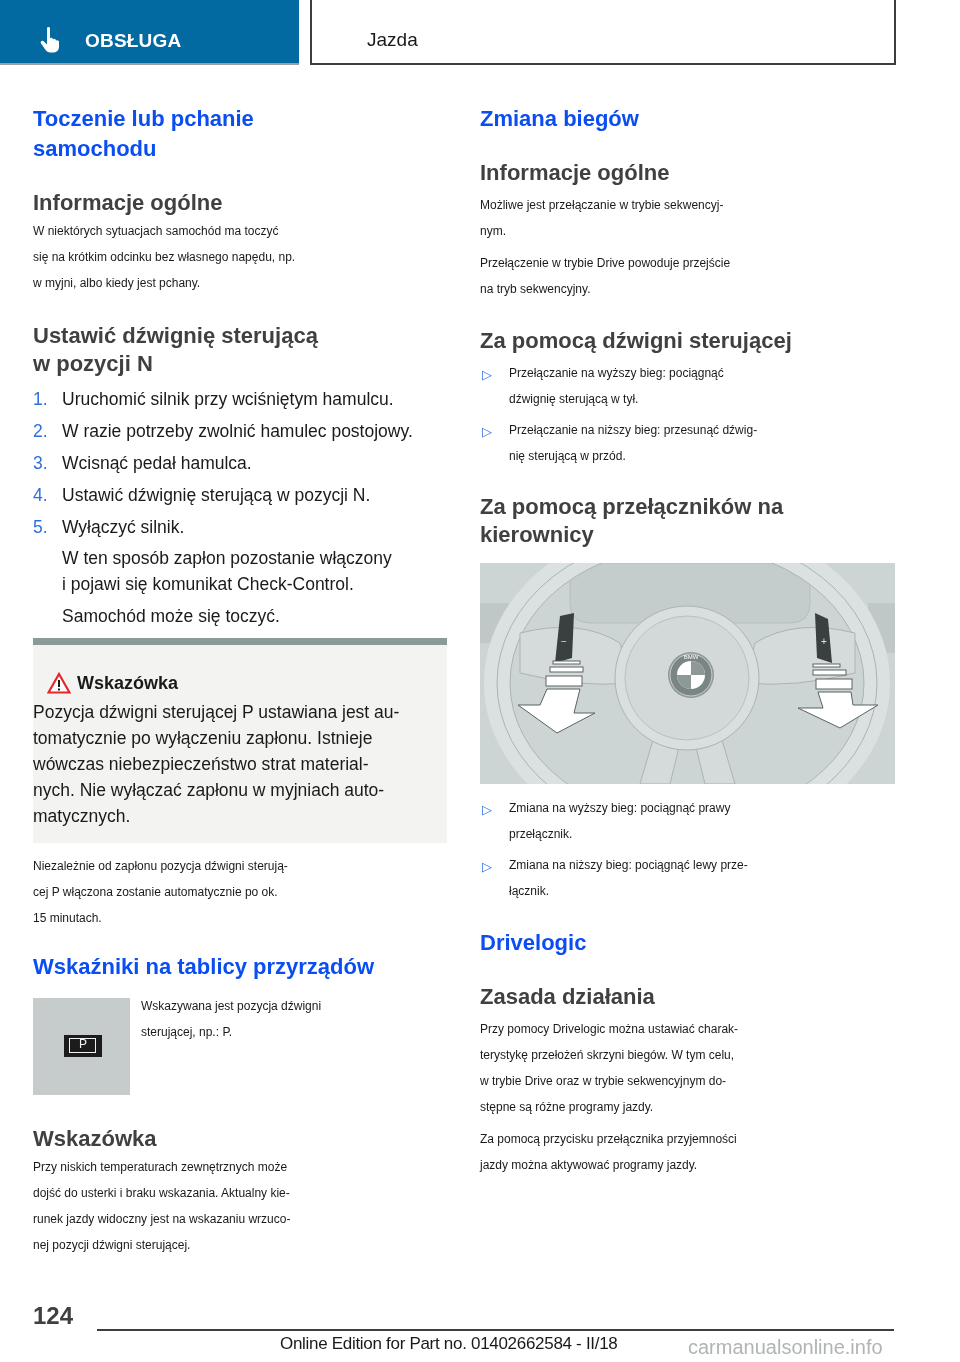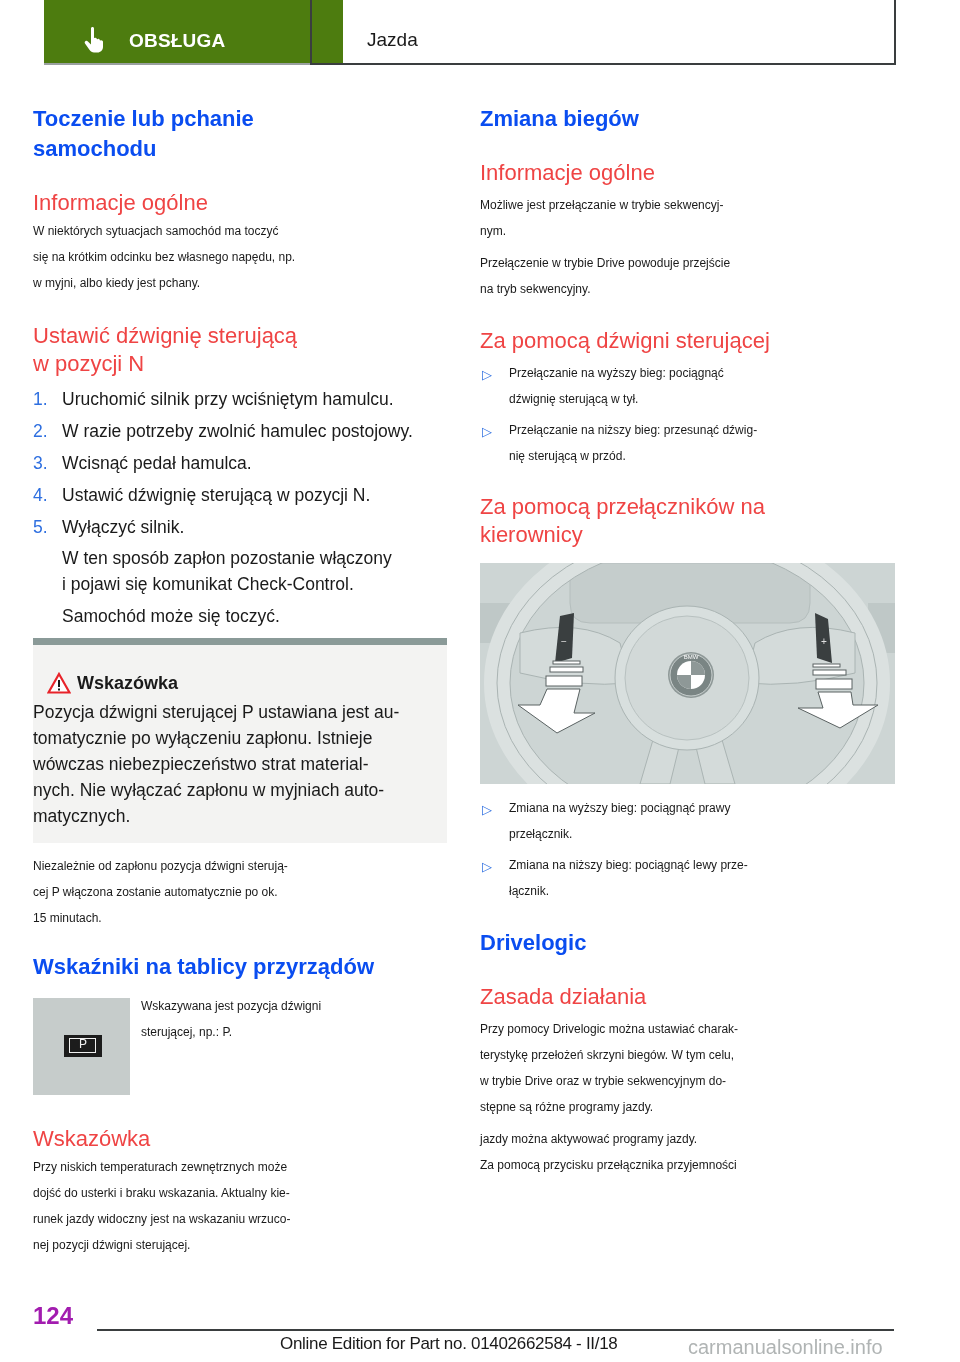--- a/index.html
+++ b/index.html
@@ -1,27 +1,27 @@
 <!DOCTYPE html>
 <html><head>
 <meta charset="utf-8">
 <style>
   * { box-sizing: border-box; margin: 0; padding: 0; }
   html, body { width: 960px; height: 1362px; background: #ffffff; overflow: hidden; }
   body { position: relative; font-family: "Liberation Sans", sans-serif; color: #1a1a1a; }
 
   
-  .hdr-dark { position: absolute; left: 0; top: 0; width: 299px; height: 65px; background: #4d7c0f; border-bottom: 2px solid #9aa0a0; margin-left: 44px; }
+  .hdr-dark { position: absolute; left: 0; top: 0; width: 299px; height: 65px; background: #0369a1; border-bottom: 2px solid #9aa0a0; }
   .hdr-dark .hand { position: absolute; left: 40px; top: 27px; width: 24px; height: 26px; }
   .hdr-dark .title { position: absolute; left: 85px; top: 30px; color: #ffffff; font-weight: bold; font-size: 19px; letter-spacing: 0.2px; }
   .hdr-box { position: absolute; left: 310px; top: -2px; width: 586px; height: 67px; border: 2px solid #3a3e3f; border-top: none; }
   .hdr-box .title { position: absolute; left: 14px; top: 31px; font-size: 19px; color: #1a1a1a; margin-left: 41px; }
 
   .h1 { position: absolute; color: #0a4df0; font-weight: bold; font-size: 22px; line-height: 30px; }
-  .h2 { position: absolute; color: #ef4444; font-weight: normal; font-size: 22px; line-height: 28px; }
+  .h2 { position: absolute; color: #404040; font-weight: bold; font-size: 22px; line-height: 28px; }
   .p { position: absolute; font-size: 12px; line-height: 26px; color: #1a1a1a; }
 
   .ol-num { position: absolute; font-size: 17.5px; color: #2e6fe0; line-height: 26px; }
   .ol-txt { position: absolute; font-size: 17.5px; line-height: 26px; }
 
   .bullet { position: absolute; color: #2e6fe0; font-size: 13px; line-height: 26px; }
 
   
   .warn-box { position: absolute; left: 33px; top: 638px; width: 414px; height: 205px; background: #f3f3f2; border-top: 7px solid #8a9a98; }
   .warn-icon { position: absolute; left: 14px; top: 27px; width: 24px; height: 22px; }
@@ -31,21 +31,21 @@
   
   .indicator { position: absolute; left: 33px; top: 998px; width: 97px; height: 97px; background: #c6cccb; }
   .indicator .screen { position: absolute; left: 31px; top: 37px; width: 38px; height: 22px; background: #1c1c1c; }
   .indicator .screen .frame { position: absolute; left: 5px; top: 3px; width: 27px; height: 15px; border: 1.5px solid #f0f0f0; border-top-width: 1px; }
   .indicator .screen .letter { position: absolute; left: 0; top: 2px; width: 100%; text-align: center; color: #f0f0f0; font-size: 12px; line-height: 14px; }
 
   
   .wheel { position: absolute; left: 480px; top: 563px; width: 415px; height: 221px; background: #cfd6d5; overflow: hidden; }
 
   
-  .page-num { position: absolute; left: 33px; top: 1302px; font-weight: bold; font-size: 24px; color: #a21caf; }
+  .page-num { position: absolute; left: 33px; top: 1302px; font-weight: bold; font-size: 24px; color: #404040; }
   .footer-line { position: absolute; left: 97px; top: 1329px; width: 797px; height: 2px; background: #3a3e3f; }
   .footer-text { position: absolute; left: 280px; top: 1334px; font-size: 17px; color: #1a1a1a; letter-spacing: -0.3px; }
   .watermark { position: absolute; left: 688px; top: 1336px; font-size: 20px; color: #b0b4b4; }
 </style>
 </head>
 <body>
 
 <div class="hdr-dark">
   <svg class="hand" viewBox="0 0 24 26">
     <path d="M7 1.5c0-1 .7-1.5 1.5-1.5S10 .5 10 1.5V11l1-.3c.8-.2 1.5.3 1.8 1l.2.5 1-.3c.8-.2 1.5.3 1.8 1l.2.5 1-.2c1-.2 2 .6 2 1.6V20c0 3-2.5 5.5-5.5 5.5H10c-1.8 0-3.4-.9-4.4-2.4L1 16.5c-.6-.9-.3-2 .6-2.5.8-.4 1.7-.2 2.3.4L7 17.5z" fill="#ffffff"></path>
@@ -230,21 +230,21 @@
 
   <div class="h1" style="left:480px; top:928px;">Drivelogic</div>
   <div class="h2" style="left:480px; top:983px;">Zasada działania</div>
   <div class="p" style="left:480px; top:1016px; width:420px;">
     <div>Przy pomocy Drivelogic można ustawiać charak-</div>
     <div>terystykę przełożeń skrzyni biegów. W tym celu,</div>
     <div>w trybie Drive oraz w trybie sekwencyjnym do-</div>
     <div>stępne są różne programy jazdy.</div>
   </div>
   <div class="p" style="left:480px; top:1126px; width:420px;">
+    <div>Za pomocą przycisku przełącznika przyjemności</div>
     <div>jazdy można aktywować programy jazdy.</div>
-    <div>Za pomocą przycisku przełącznika przyjemności</div>
   </div>
 </div>
 
 <div class="page-num">124</div>
 <div class="footer-line"></div>
 <div class="footer-text">Online Edition for Part no. 01402662584 - II/18</div>
 <div class="watermark">carmanualsonline.info</div>
 
 </body></html>

